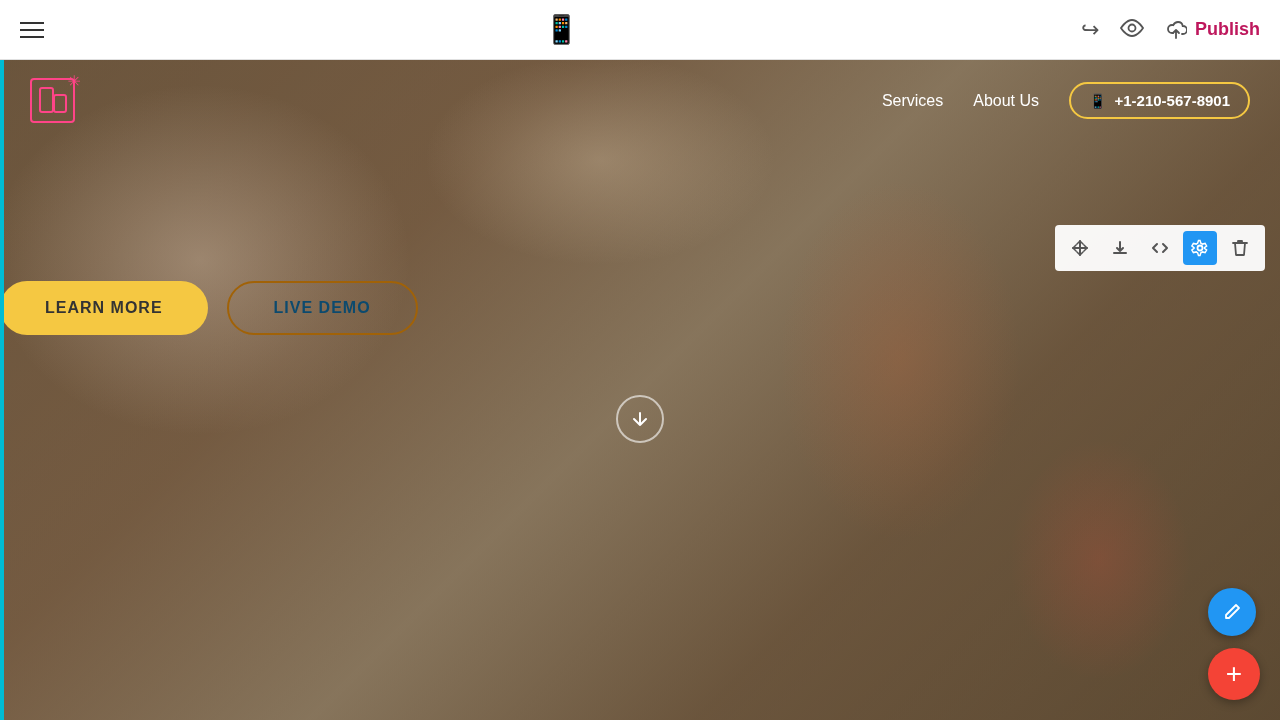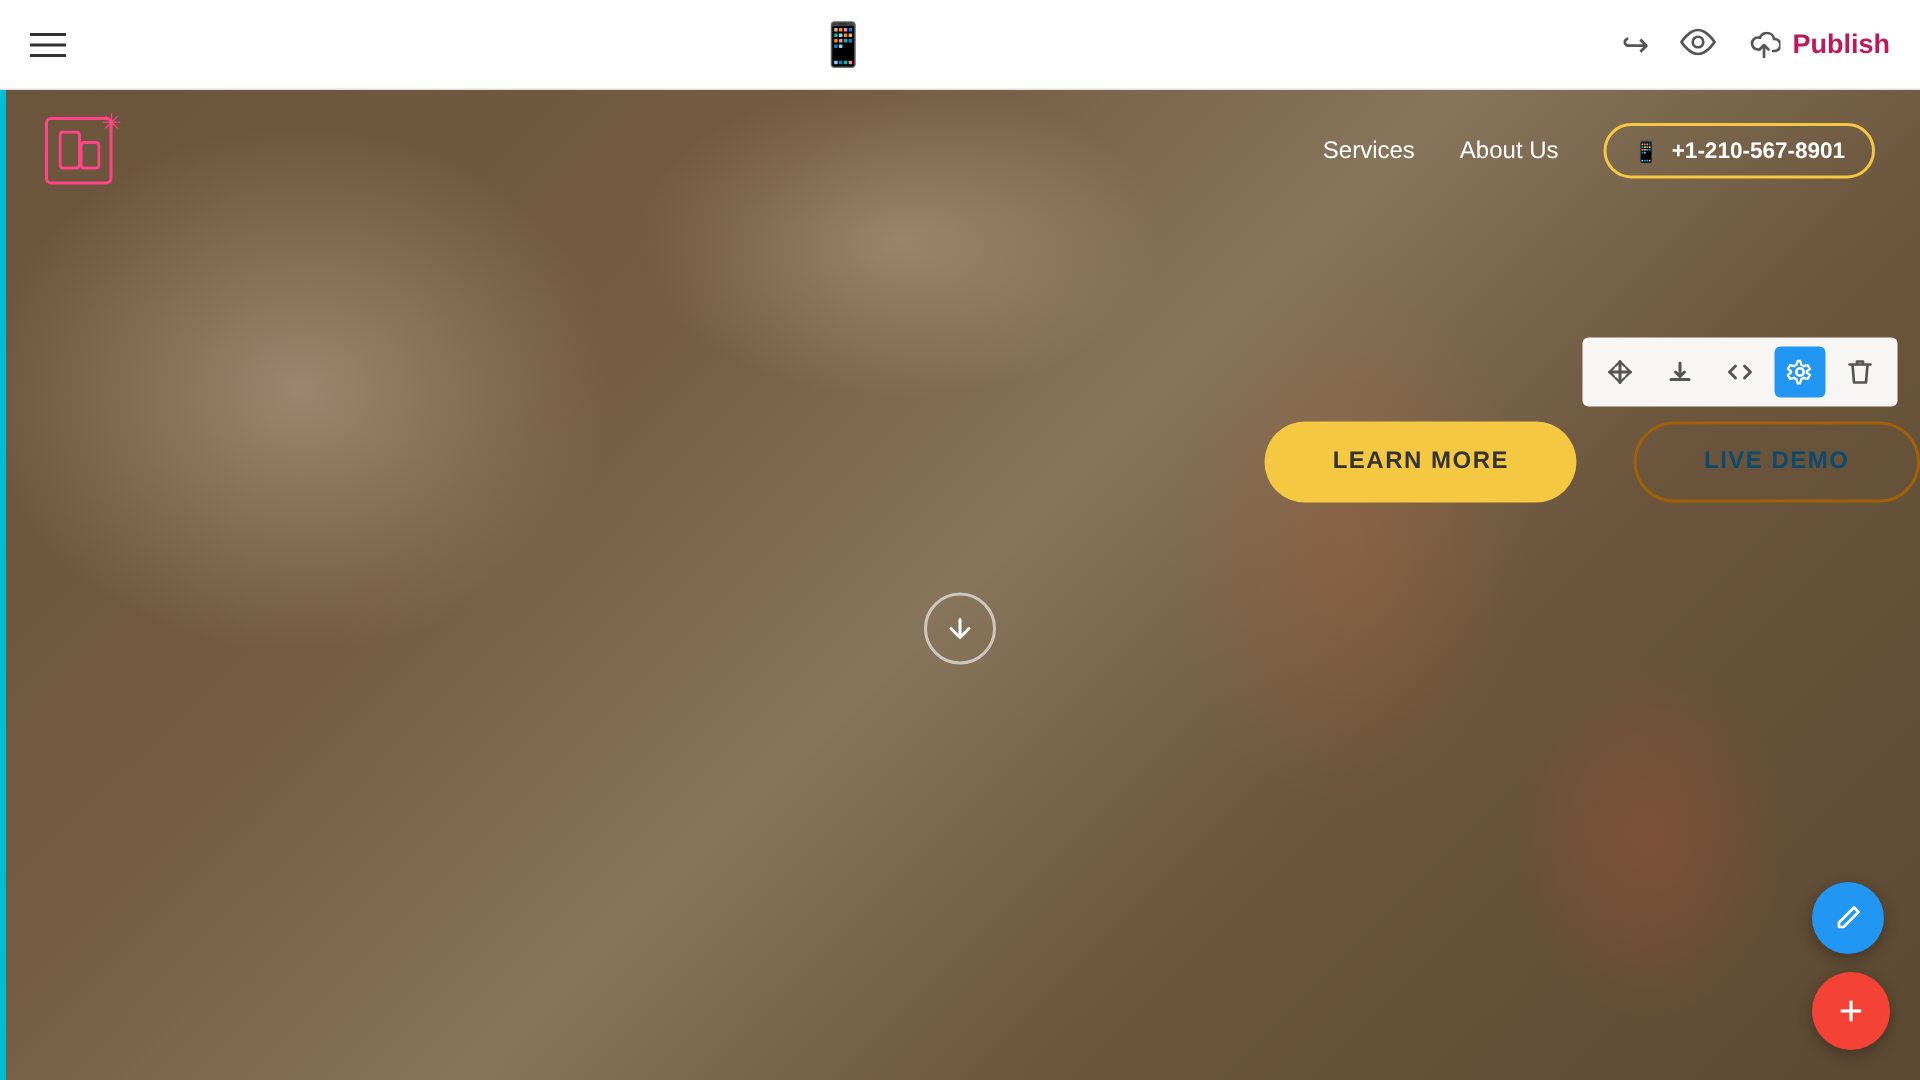--- a/index.html
+++ b/index.html
@@ -143,22 +143,22 @@
       font-size: 72px;
       font-weight: 900;
       color: #fff;
       line-height: 1.1;
       text-transform: uppercase;
       letter-spacing: 2px;
       margin-bottom: 40px;
     }
     .hero-buttons {
       display: flex;
-      justify-content: flex-end;
-      gap: 38px;
+      justify-content: flex-start;
+      gap: 19px;
       margin-bottom: 60px;
     }
     .btn-learn-more {
       background: #f5c842;
       color: #333;
       border: none;
       border-radius: 30px;
       padding: 16px 45px;
       font-size: 16px;
       font-weight: 700;

